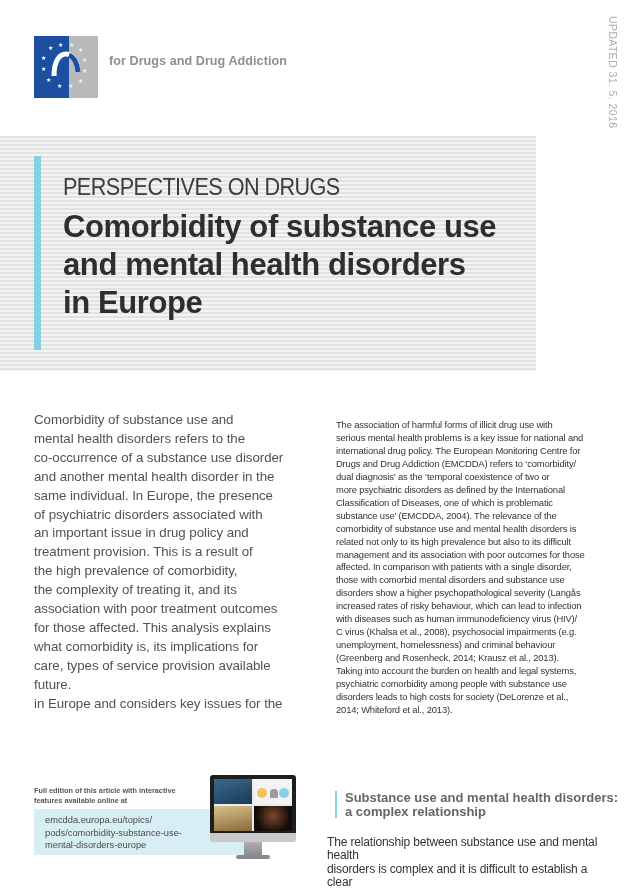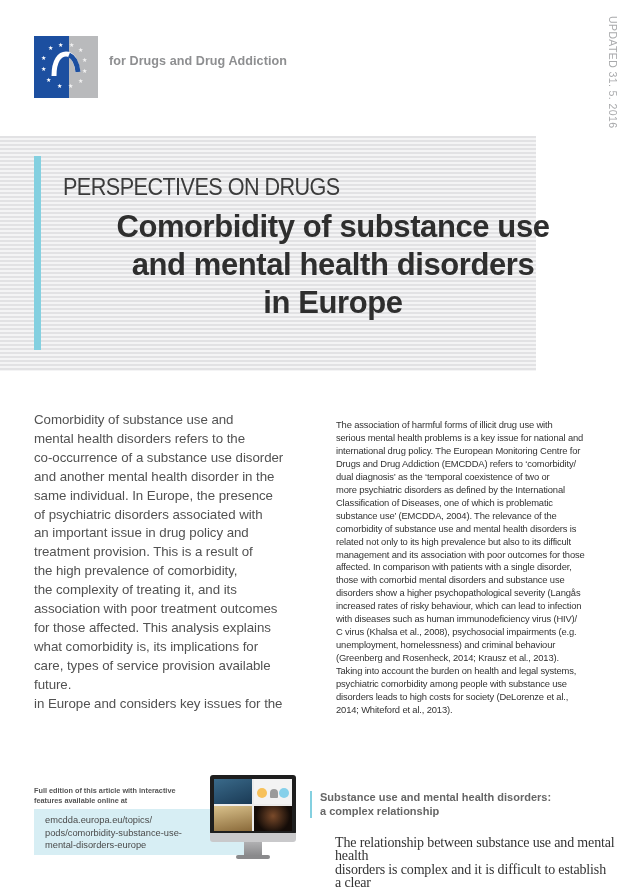--- a/index.html
+++ b/index.html
@@ -11,21 +11,20 @@
     .logo .blue { width: 35px; height: 100%; background: #1c4fa0; }
     .logo .grey { width: 29px; height: 100%; background: #b9babc; }
     .logo svg { position: absolute; left: 0; top: 0; }
     .org-name { position: absolute; left: 109px; top: 54px; font-size: 12.6px; line-height: 14px; color: #8e8f91; font-weight: bold; letter-spacing: 0.05px; }
     .updated { position: absolute; left: 607px; top: 16px; writing-mode: vertical-rl; font-size: 10.5px; color: #a9aaac; letter-spacing: 0.4px; font-family: "Liberation Sans", sans-serif; }
 
     
     .banner {
       position: absolute; left: 0; top: 136px; width: 536px; height: 235px;
       background: repeating-linear-gradient(to bottom, #e2e2e4 0px, #e2e2e4 2.5px, #f4f4f5 2.5px, #f4f4f5 4px);
-      text-align: center;
     }
     .accent-bar { position: absolute; left: 34px; top: 20px; width: 7px; height: 194px; background: #84d0e0; }
     .kicker { position: absolute; left: 63px; top: 38px; font-size: 23.5px; color: #3b3b3b; font-weight: normal; letter-spacing: -0.6px; transform: scaleX(0.92); transform-origin: left; white-space: nowrap; }
     .title { position: absolute; left: 63px; top: 72px; width: 540px; font-size: 31px; line-height: 38px; color: #2e2e2e; font-weight: bold; letter-spacing: -0.4px; }
 
     
     .summary { position: absolute; left: 34px; top: 411px; width: 262px; font-size: 13.3px; line-height: 18.9px; color: #525252; letter-spacing: -0.05px; }
 
     .online-note { position: absolute; left: 34px; top: 786px; width: 175px; font-size: 7.3px; line-height: 10px; color: #555; font-weight: bold; }
     .url-box { position: absolute; left: 34px; top: 809px; width: 214px; height: 46px; background: #d7eef4; padding: 5px 0 0 11px; font-size: 9.3px; line-height: 12.6px; color: #4a4a4a; }
@@ -38,22 +37,22 @@
     .tile2 .c2 { position: absolute; right: 3px; top: 9px; width: 10px; height: 10px; border-radius: 50%; background: #86d0ea; }
     .tile2 .p { position: absolute; left: 16px; top: 10px; width: 8px; height: 9px; border-radius: 4px 4px 1px 1px; background: #9a9a9a; }
     .tile3 { background: linear-gradient(170deg, #d9c18b, #8a6a3a); }
     .tile4 { background: radial-gradient(circle at 50% 40%, #7a4a2a, #140c08 70%); }
     .chin { position: absolute; left: 0; top: 58px; width: 86px; height: 9px; background: #c9c9cb; border-radius: 0 0 3px 3px; }
     .neck { position: absolute; left: 34px; top: 67px; width: 18px; height: 13px; background: linear-gradient(#b0b0b2, #8c8c8e); }
     .foot { position: absolute; left: 26px; top: 80px; width: 34px; height: 4px; background: #8a8a8c; border-radius: 2px; }
 
     
     .body-text { position: absolute; left: 336px; top: 419px; width: 276px; font-size: 9.4px; line-height: 12.95px; color: #333; letter-spacing: -0.15px; }
-    .subhead { position: absolute; left: 310px; top: 791px; padding-left: 8px; border-left: 2px solid #84d0e0; font-size: 11px; line-height: 13.5px; color: #666; font-weight: bold; }
-    .body-text2 { position: absolute; left: 335px; top: 836px; width: 280px; font-size: 14px; line-height: 13.3px; color: #333; letter-spacing: -0.15px; font-family: Liberation Serif, serif; }
+    .subhead { position: absolute; left: 335px; top: 791px; padding-left: 8px; border-left: 2px solid #84d0e0; font-size: 13px; line-height: 13.5px; color: #666; font-weight: bold; }
+    .body-text2 { position: absolute; left: 327px; top: 836px; width: 280px; font-size: 12px; line-height: 13.3px; color: #333; letter-spacing: -0.15px; }
   </style>
 </head>
 <body>
 
 <div class="logo">
   <div class="blue"></div>
   <div class="grey"></div>
   <svg width="64" height="62" viewBox="0 0 64 62">
     <g fill="#ffffff">
       <text x="14" y="14" font-size="6">★</text>

